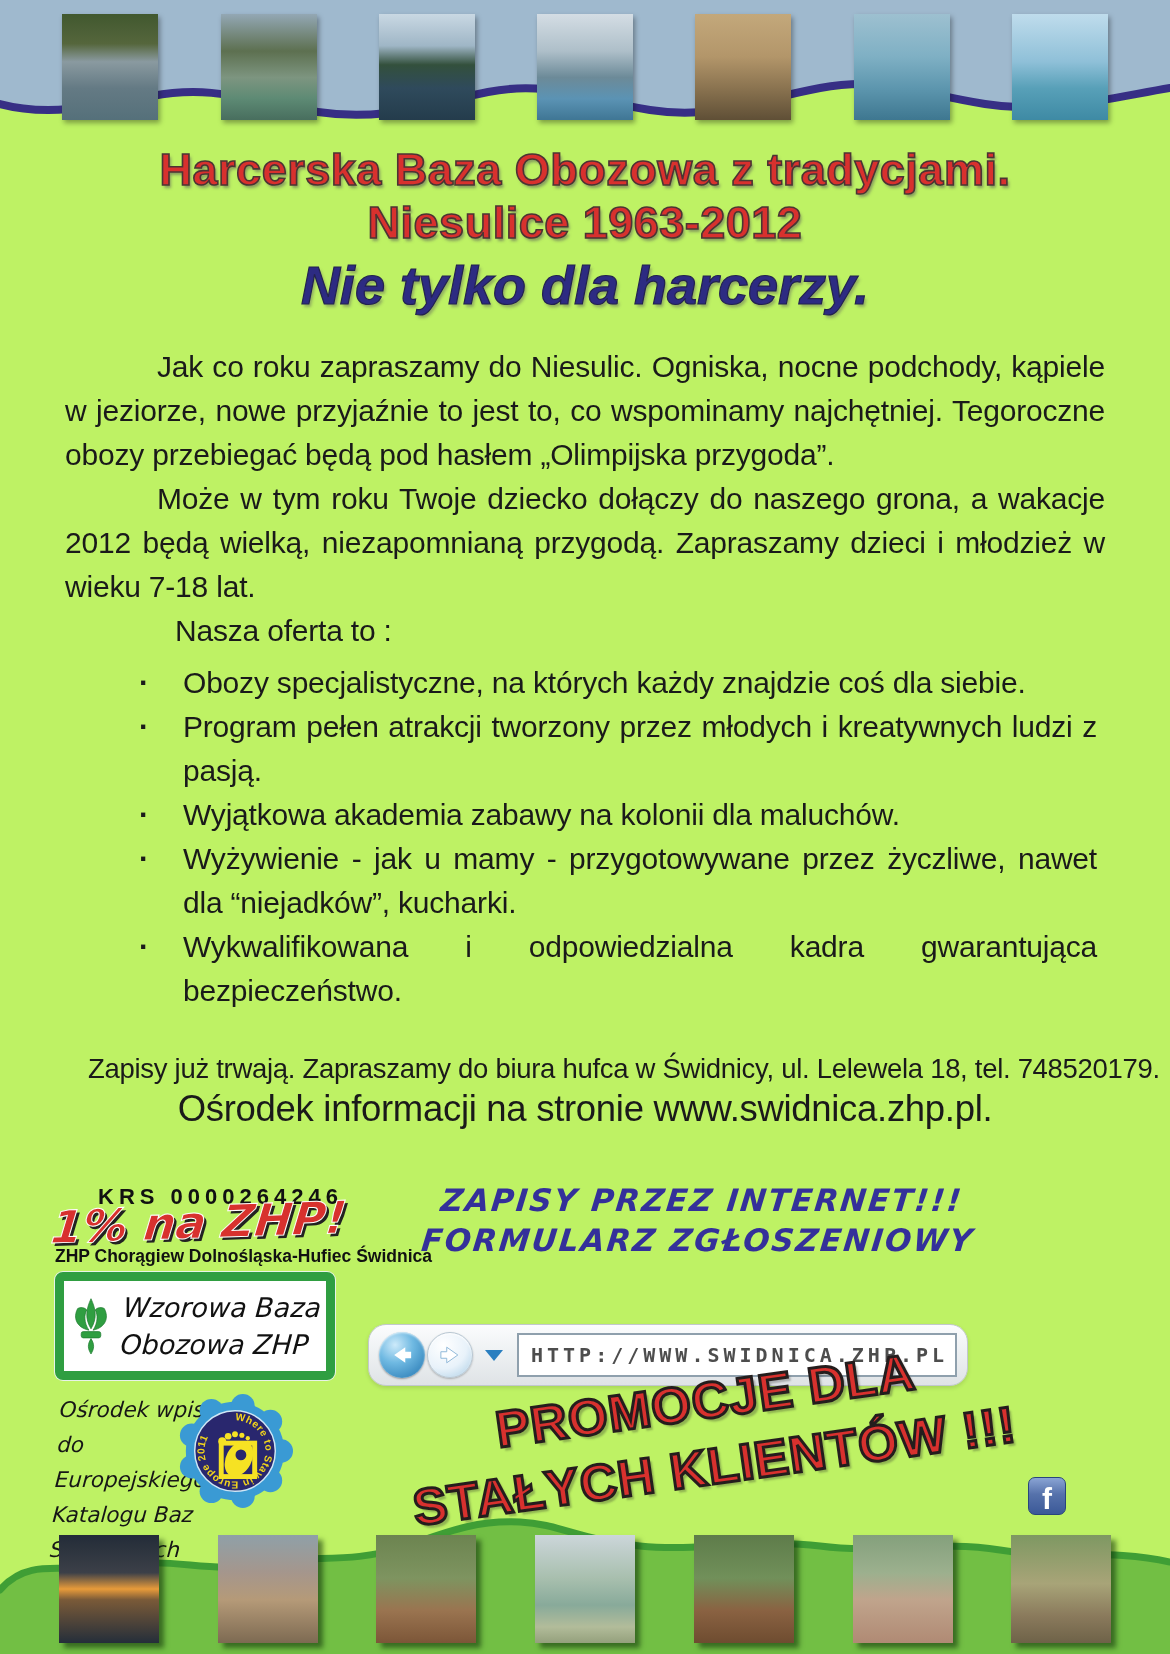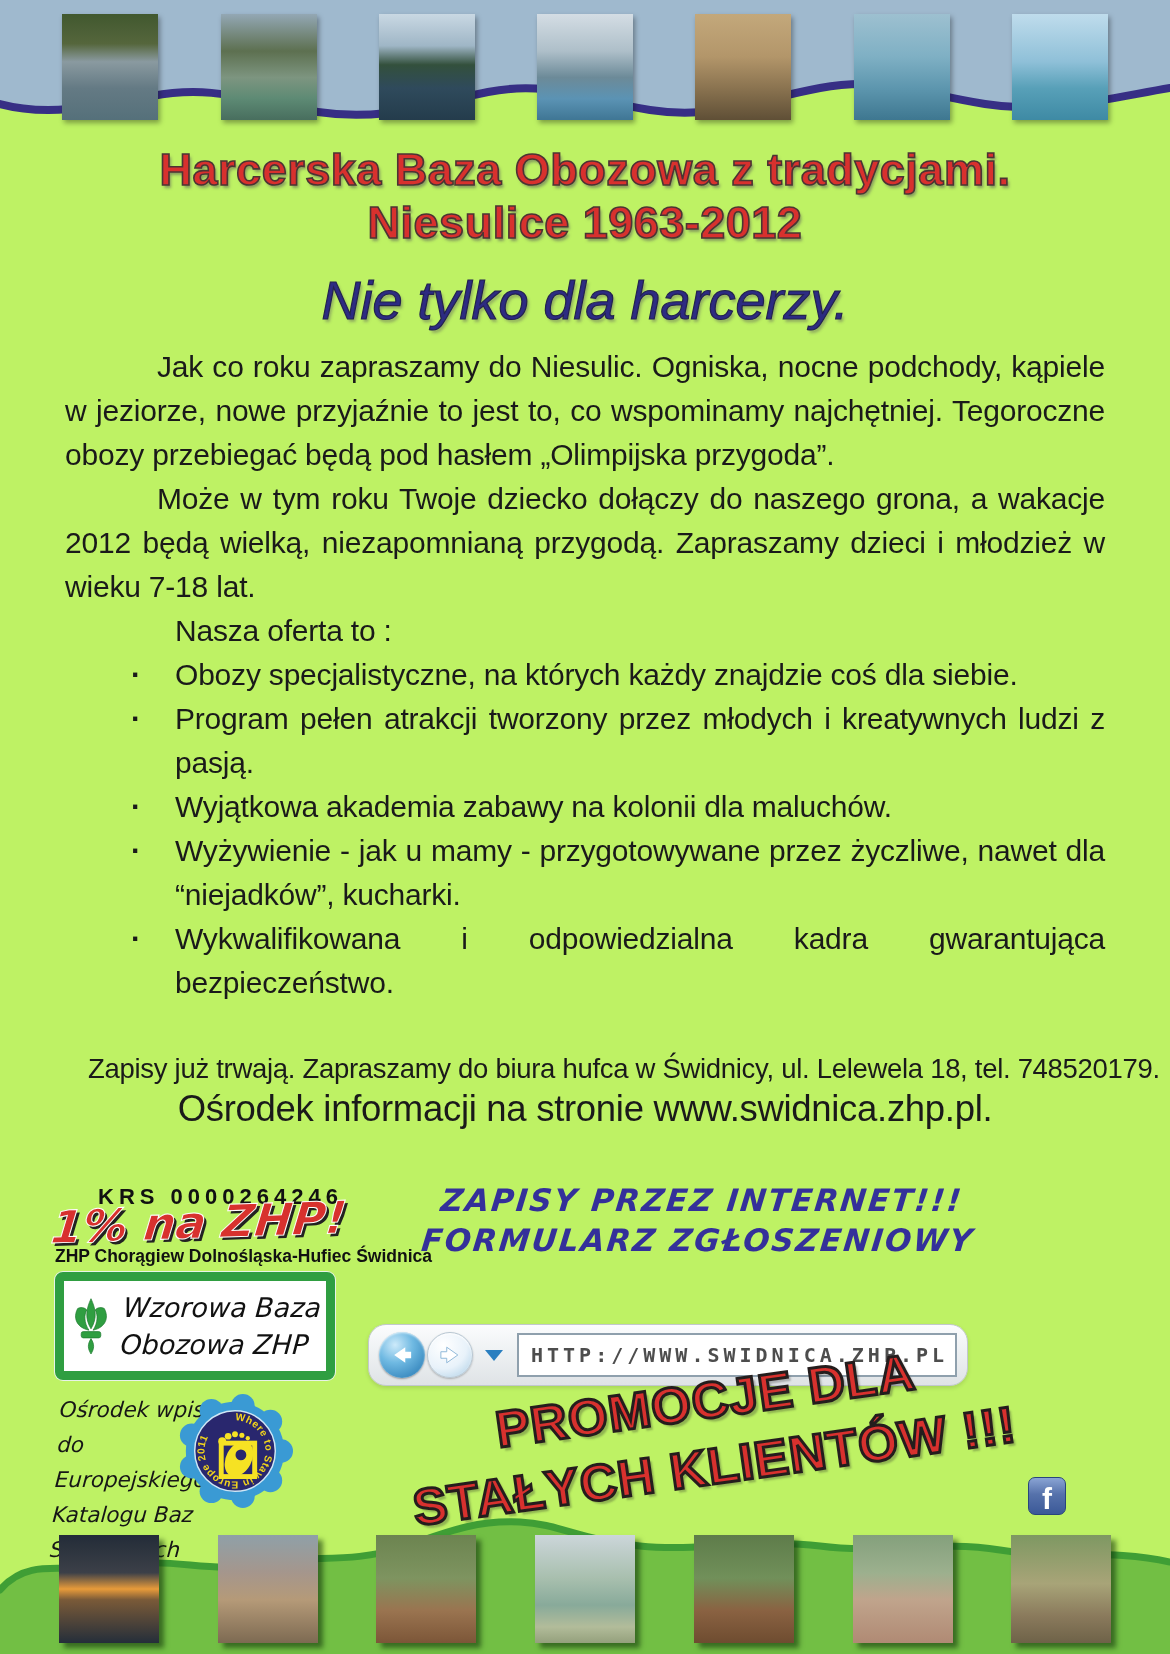--- a/index.html
+++ b/index.html
@@ -27,29 +27,29 @@
   .b3{background:linear-gradient(180deg,#6c8450 0%,#7e9460 40%,#9a7450 70%,#7c5638 100%);}
   .b4{background:linear-gradient(180deg,#ccd6da 0%,#a8bfae 40%,#88aa9a 65%,#b2bc9a 85%,#94a07c 100%);}
   .b5{background:linear-gradient(180deg,#5e7c4a 0%,#71905a 40%,#8a6242 70%,#6e4c30 100%);}
   .b6{background:linear-gradient(180deg,#84a07c 0%,#9cb08e 35%,#c0a48c 60%,#b08a74 100%);}
   .b7{background:linear-gradient(180deg,#7e9862 0%,#a8a478 45%,#8a7a5c 75%,#6e6248 100%);}
 
   
   .title-block{position:absolute;top:143px;left:0;width:1170px;text-align:center;line-height:1.18;}
   .title-red{font-size:45px;font-weight:700;color:#d8312e;letter-spacing:.5px;
              -webkit-text-stroke:1.6px #4b3434;text-shadow:2px 3px 3px rgba(90,90,90,.55);}
-  .title-navy{font-size:54px;font-weight:400;font-style:italic;color:#2d2b82;
-              -webkit-text-stroke:1.2px #23224f;text-shadow:2px 3px 3px rgba(90,90,90,.45);margin-top:20px;}
+  .title-navy{font-size:54px;font-weight:700;font-style:italic;color:#2d2b82;
+              -webkit-text-stroke:1.2px #23224f;text-shadow:2px 3px 3px rgba(90,90,90,.45);margin-top:5px;}
 
   
   .body-text{position:absolute;top:345px;left:65px;width:1040px;font-size:30px;line-height:44px;
              text-align:justify;letter-spacing:-.2px;}
   .para{margin:0;text-indent:92px;}
   .offer-heading{padding-left:110px;}
-  ul.offer-list{list-style:none;margin:0;padding:0 0 0 110px;}
+  ul.offer-list{list-style:none;margin:8px;padding:0 0 0 110px;}
   ul.offer-list li{position:relative;text-align:justify;}
   ul.offer-list li::before{content:"\00B7";position:absolute;left:-44px;top:0;font-weight:700;}
   .signup-line{position:absolute;top:1053px;left:0;width:1170px;text-align:center;font-size:27.5px;letter-spacing:-.3px;margin-left:39px;}
   .more-info{position:absolute;top:1088px;left:0;width:1170px;text-align:center;font-size:36.5px;letter-spacing:-.3px;}
 
   
   .krs{position:absolute;left:98px;top:1184px;font-size:22px;font-weight:700;letter-spacing:5px;color:#111;}
   .one-percent{position:absolute;left:52px;top:1196px;font-family:"DejaVu Sans",sans-serif;
                font-size:45px;font-weight:900;font-style:italic;color:#d8312e;transform:skewX(-8deg) rotate(-2deg);
                -webkit-text-stroke:1px #ffffff;text-shadow:3px 3px 0 #222;}

